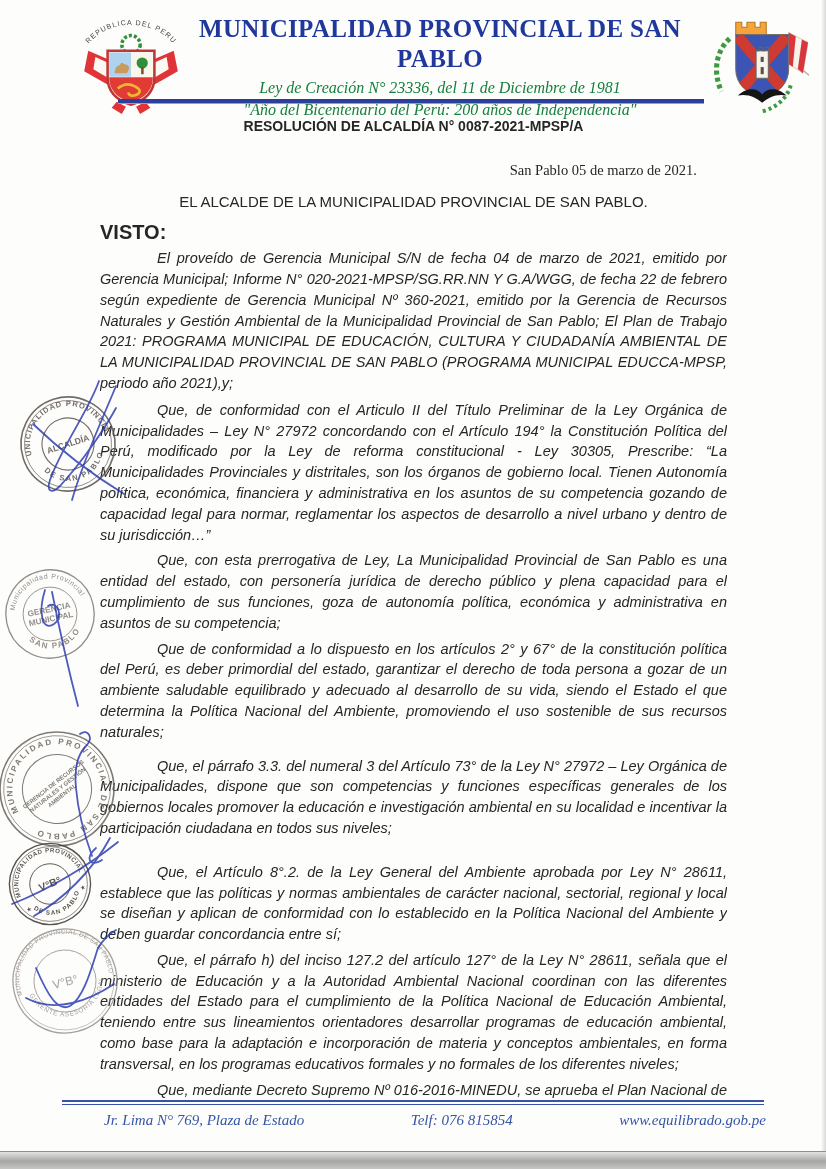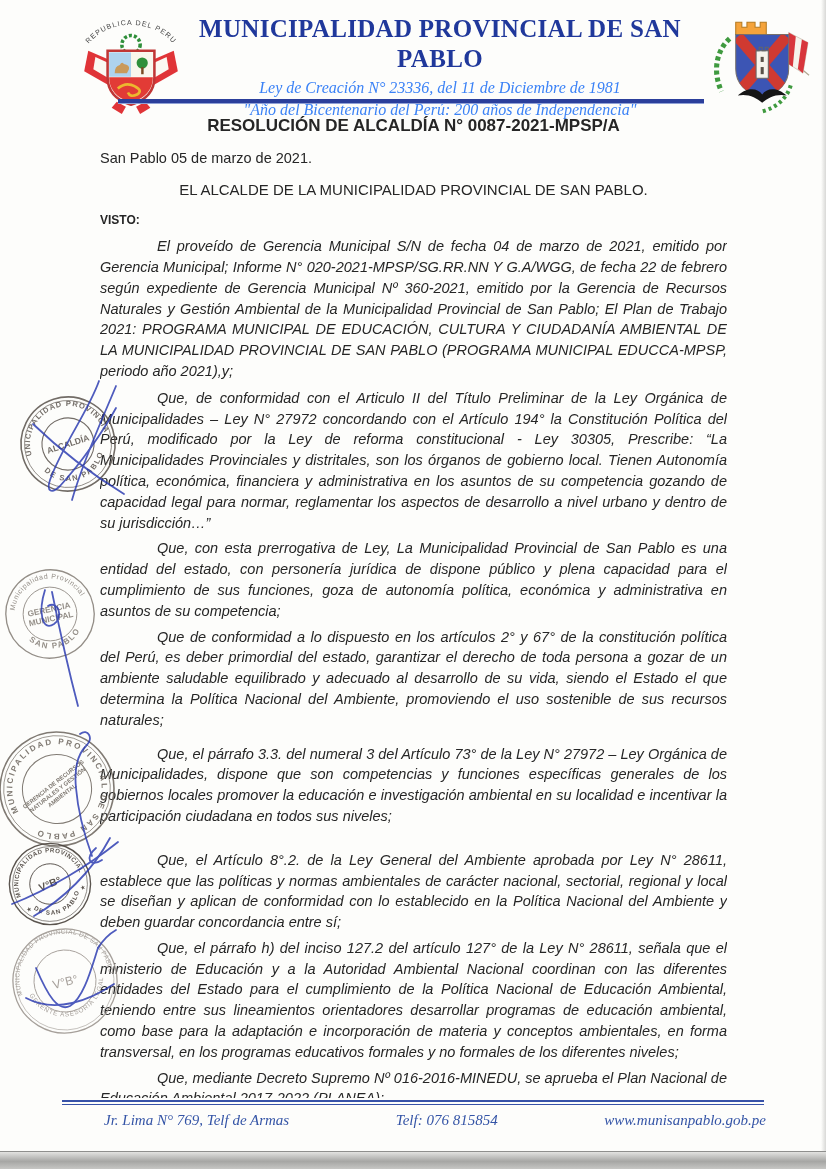--- a/index.html
+++ b/index.html
@@ -10,36 +10,36 @@
   }
   
   .hdr-coat{position:absolute;left:74px;top:6px;width:114px;height:110px;}
   .hdr-shield{position:absolute;left:690px;top:8px;width:122px;height:112px;}
   .hdr-text{position:absolute;left:185px;top:14px;width:510px;text-align:center;}
   .org-name{
     font-family:"Liberation Serif",serif;font-weight:bold;font-size:25px;
     color:#20389b;letter-spacing:.3px;margin:0;line-height:30px;
   }
   .hdr-sub{
-    font-family:"Liberation Serif",serif;font-style:italic;color:#3b82f6;
+    font-family:"Liberation Serif",serif;font-style:italic;color:#15803d;
     font-size:16px;line-height:22px;margin-top:3px;
   }
   .hdr-rule{
     position:absolute;left:118px;top:99px;width:586px;height:3.5px;
     background:#2b3f9b;border-bottom:1px solid #8fa0d6;
   }
   
   .doc-main{
     position:absolute;left:100px;top:112px;width:627px;height:986px;
     font-size:14.5px;line-height:20.8px;overflow:hidden;
   }
-  .res-title{font-weight:bold;text-align:center;font-size:17px;margin-top:4px;}
-  .date-line{text-align:left;padding-right:30px;margin-top:11px;}
+  .res-title{font-weight:bold;text-align:center;font-size:14px;margin-top:4px;}
+  .date-line{text-align:right;padding-right:30px;margin-top:23px;font-family:Liberation Serif, serif;}
   .issuer-line{font-weight:normal;text-align:center;font-size:15px;margin-top:11px;}
-  .kw{font-weight:bold;font-size:12px;}
+  .kw{font-weight:bold;font-size:20px;}
   .para{margin:0;text-align:justify;text-indent:57px;font-style:italic;}
   
   .ftr-rule{
     position:absolute;left:62px;top:1100px;width:702px;height:2px;
     border-top:2.5px solid #3752a8;border-bottom:1.5px solid #3752a8;
   }
   .ftr-row{
     position:absolute;left:104px;top:1112px;width:662px;
     display:flex;justify-content:space-between;
     font-family:"Liberation Serif",serif;font-style:italic;
@@ -117,21 +117,21 @@
 
   <div class="hdr-rule"></div>
 
   <div class="doc-main">
     <div class="res-title">RESOLUCIÓN DE ALCALDÍA N° 0087-2021-MPSP/A</div>
     <div class="date-line">San Pablo 05 de marzo de 2021.</div>
     <div class="issuer-line">EL ALCALDE DE LA MUNICIPALIDAD PROVINCIAL DE SAN PABLO.</div>
     <div class="kw" style="margin-top:10px;">VISTO:</div>
     <p class="para" style="margin-top:5px;">El proveído de Gerencia Municipal S/N de fecha 04 de marzo de 2021, emitido por Gerencia Municipal; Informe N° 020-2021-MPSP/SG.RR.NN Y G.A/WGG, de fecha 22 de febrero según expediente de Gerencia Municipal Nº 360-2021, emitido por la Gerencia de Recursos Naturales y Gestión Ambiental de la Municipalidad Provincial de San Pablo; El Plan de Trabajo 2021: PROGRAMA MUNICIPAL DE EDUCACIÓN, CULTURA Y CIUDADANÍA AMBIENTAL DE LA MUNICIPALIDAD PROVINCIAL DE SAN PABLO (PROGRAMA MUNICIPAL EDUCCA-MPSP, periodo año 2021),y;</p>
     <p class="para" style="margin-top:6px;">Que, de conformidad con el Articulo II del Título Preliminar de la Ley Orgánica de Municipalidades – Ley N° 27972 concordando con el Artículo 194° la Constitución Política del Perú, modificado por la Ley de reforma constitucional - Ley 30305, Prescribe: “La Municipalidades Provinciales y distritales, son los órganos de gobierno local. Tienen Autonomía política, económica, financiera y administrativa en los asuntos de su competencia gozando de capacidad legal para normar, reglamentar los aspectos de desarrollo a nivel urbano y dentro de su jurisdicción…”</p>
-    <p class="para" style="margin-top:5px;">Que, con esta prerrogativa de Ley, La Municipalidad Provincial de San Pablo es una entidad del estado, con personería jurídica de dispone público y plena capacidad para el cumplimiento de sus funciones, goza de autonomía política, económica y administrativa en asuntos de su competencia;</p>
+    <p class="para" style="margin-top:5px;">Que, con esta prerrogativa de Ley, La Municipalidad Provincial de San Pablo es una entidad del estado, con personería jurídica de derecho público y plena capacidad para el cumplimiento de sus funciones, goza de autonomía política, económica y administrativa en asuntos de su competencia;</p>
     <p class="para" style="margin-top:5px;">Que de conformidad a lo dispuesto en los artículos 2° y 67° de la constitución política del Perú, es deber primordial del estado, garantizar el derecho de toda persona a gozar de un ambiente saludable equilibrado y adecuado al desarrollo de su vida, siendo el Estado el que determina la Política Nacional del Ambiente, promoviendo el uso sostenible de sus recursos naturales;</p>
     <p class="para" style="margin-top:13px;">Que, el párrafo 3.3. del numeral 3 del Artículo 73° de la Ley N° 27972 – Ley Orgánica de Municipalidades, dispone que son competencias y funciones específicas generales de los gobiernos locales promover la educación e investigación ambiental en su localidad e incentivar la participación ciudadana en todos sus niveles;</p>
     <p class="para" style="margin-top:23px;">Que, el Artículo 8°.2. de la Ley General del Ambiente aprobada por Ley N° 28611, establece que las políticas y normas ambientales de carácter nacional, sectorial, regional y local se diseñan y aplican de conformidad con lo establecido en la Política Nacional del Ambiente y deben guardar concordancia entre sí;</p>
     <p class="para" style="margin-top:5px;">Que, el párrafo h) del inciso 127.2 del artículo 127° de la Ley N° 28611, señala que el ministerio de Educación y a la Autoridad Ambiental Nacional coordinan con las diferentes entidades del Estado para el cumplimiento de la Política Nacional de Educación Ambiental, teniendo entre sus lineamientos orientadores desarrollar programas de educación ambiental, como base para la adaptación e incorporación de materia y conceptos ambientales, en forma transversal, en los programas educativos formales y no formales de los diferentes niveles;</p>
     <p class="para" style="margin-top:5px;">Que, mediante Decreto Supremo Nº 016-2016-MINEDU, se aprueba el Plan Nacional de Educación Ambiental 2017-2022 (PLANEA);</p>
   </div>
 
   <svg class="stamp" style="left:18px;top:394px;width:100px;height:100px;transform:rotate(-18deg);opacity:.85" viewBox="0 0 100 100">
     <g fill="#5a534d" stroke="#5a534d">
       <circle cx="50" cy="50" r="47" fill="none" stroke-width="1.6"></circle>
@@ -211,20 +211,20 @@
       <path d="M 96,848 C 84,858 90,868 102,860"></path>
       <path d="M 110,838 C 92,872 62,900 34,916"></path>
       <path d="M 36,968 C 48,996 58,1012 70,1006 C 84,998 92,966 98,948"></path>
       <path d="M 26,998 C 56,1014 90,1000 114,984"></path>
       <path d="M 98,948 C 103,940 109,934 116,930"></path>
     </g>
   </svg>
 
   <div class="ftr-rule"></div>
   <div class="ftr-row">
-    <span>Jr. Lima N° 769, Telf de Armas</span>
+    <span>Jr. Lima N° 769, Plaza de Estado</span>
     <span>Telf: 076 815854</span>
-    <span>www.munisanpablo.gob.pe</span>
+    <span>www.equilibrado.gob.pe</span>
   </div>
 
   <div class="scan-right"></div>
   <div class="scan-bottom"></div>
 </div>
 
 </body></html>

